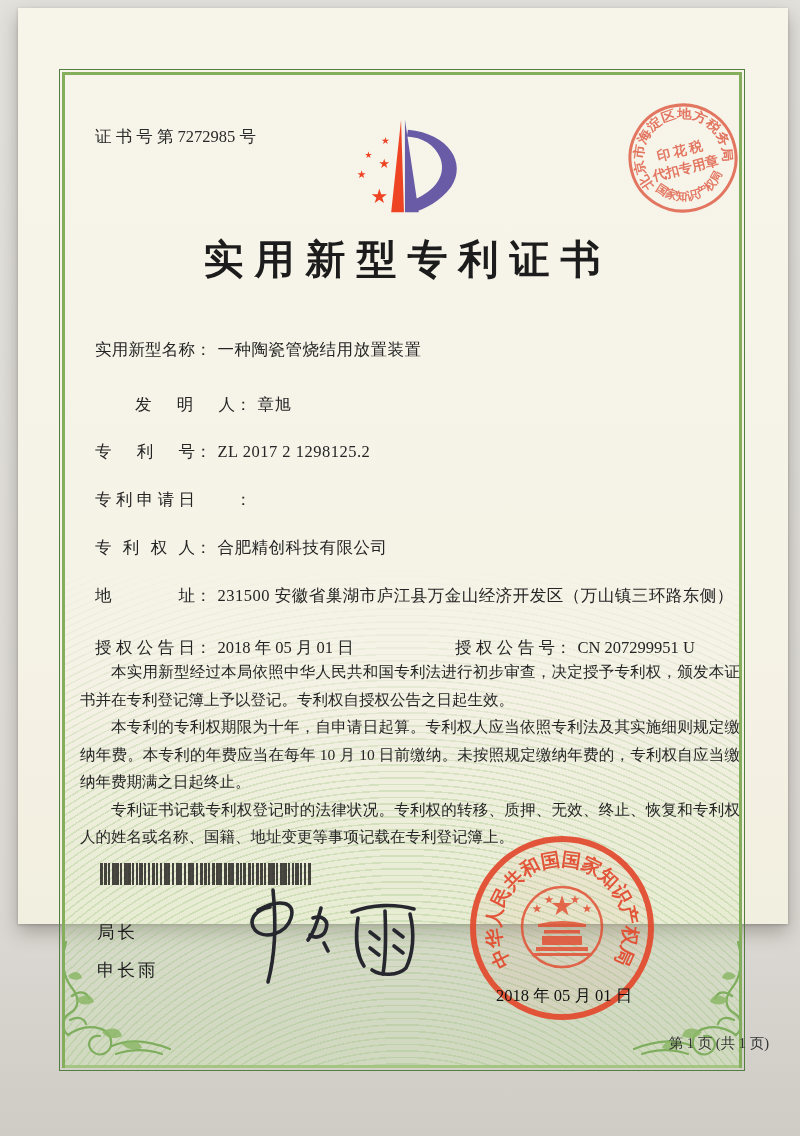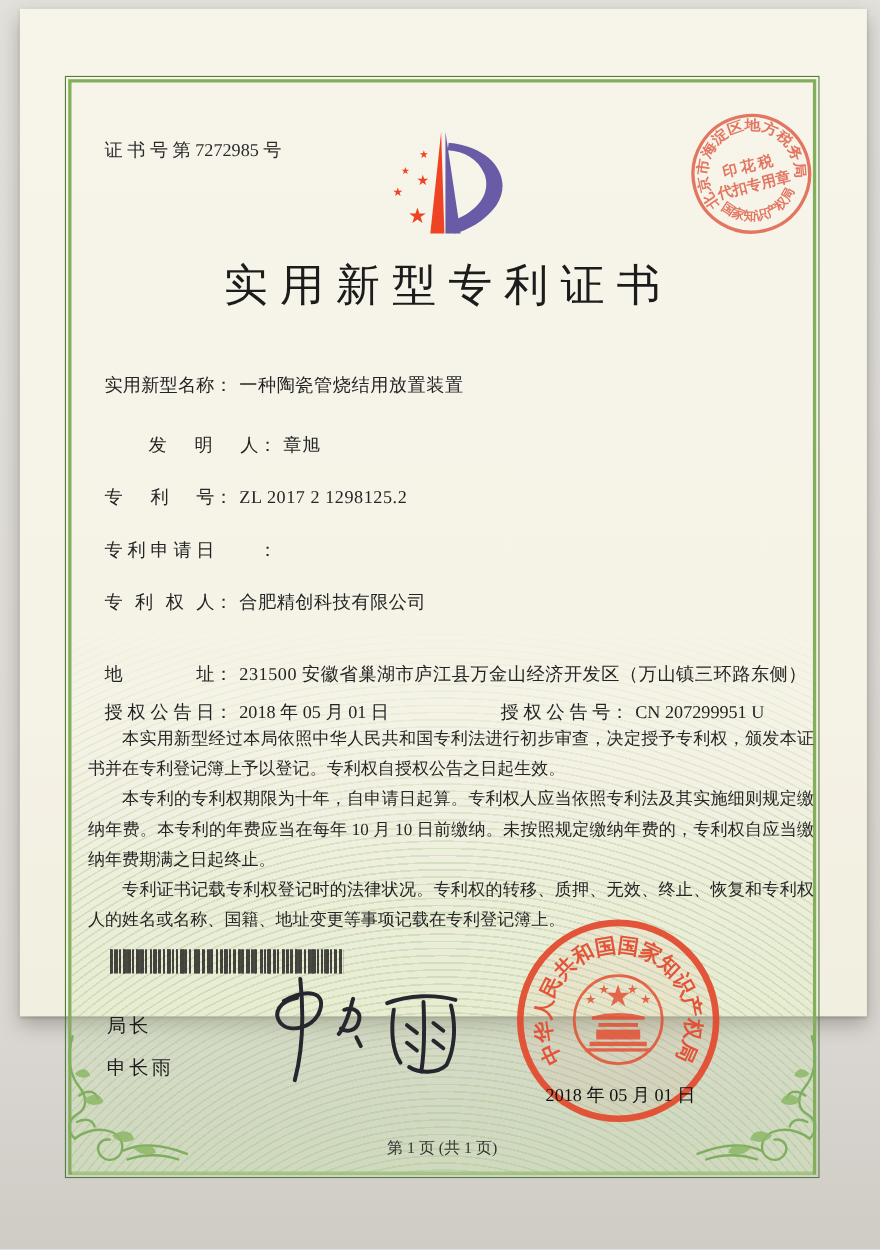--- a/index.html
+++ b/index.html
@@ -24,49 +24,49 @@
       repeating-radial-gradient(circle at 50% 150%, rgba(150,190,120,.30) 0 1.5px, rgba(150,190,120,0) 1.5px 6.5px),
       linear-gradient(to top, rgba(205,228,178,.45), rgba(205,228,178,0) 75%);
     -webkit-mask-image:linear-gradient(to top,#000 55%,transparent 100%);
     mask-image:linear-gradient(to top,#000 55%,transparent 100%);
     pointer-events:none;
   }
   .cert-number{position:absolute;left:77px;top:118px;font-size:16.5px;color:#2a2a2a;}
   .logo{position:absolute;left:310px;top:106px;width:150px;height:118px;}
   .title{
     position:absolute;left:44px;top:224px;width:680px;text-align:center;
-    font-size:40px;font-weight:normal;letter-spacing:11px;color:#1c1c1c;text-indent:11px;
+    font-size:40px;font-weight:bold;letter-spacing:11px;color:#1c1c1c;text-indent:11px;
   }
   .fields{position:absolute;left:77px;top:0;width:648px;font-size:16.5px;color:#242424;}
   .field{position:absolute;display:flex;width:648px;line-height:25px;}
   .flabel{display:inline-block;width:100px;text-align:justify;text-align-last:justify;flex:none;}
   .fcolon{flex:none;margin-right:6px;}
   .fvalue{flex:1;letter-spacing:.5px;}
   .f-name{top:329px;} .f-inventor{top:384px;margin-left:40px;} .f-patno{top:431px;}
-  .f-appdate{top:479px;gap:40px;} .f-patentee{top:527px;} .f-address{top:592px;}
+  .f-appdate{top:479px;gap:40px;} .f-patentee{top:527px;} .f-address{top:575px;}
   .f-grant{top:627px;display:block;}
   .pair2{position:absolute;left:360px;top:0;display:inline-flex;}
   .pair1{display:inline-flex;width:340px;}
   .f-grant .flabel{width:100px;}
   .body-text{position:absolute;left:62px;top:650px;width:660px;font-size:15.5px;line-height:27.5px;color:#262626;}
   .body-text p{margin:0;text-indent:2em;text-align:justify;}
   .barcode{
     position:absolute;left:82px;top:855px;width:212px;height:22px;opacity:.88;
     background:
       repeating-linear-gradient(90deg,#2e2c2a 0 2px,transparent 2px 4px),
       repeating-linear-gradient(90deg,#2e2c2a 0 1px,transparent 1px 6px),
       repeating-linear-gradient(90deg,#35322f 0 3px,transparent 3px 13px);
   }
   .officer-title{position:absolute;left:79px;top:912px;font-size:17.5px;letter-spacing:3px;color:#1e1e1e;}
   .officer-name{position:absolute;left:79px;top:950px;font-size:17.5px;letter-spacing:3px;color:#1e1e1e;}
   .signature{position:absolute;left:200px;top:872px;width:230px;height:115px;z-index:6;}
   .seal{position:absolute;left:444px;top:820px;width:200px;height:200px;z-index:4;opacity:.92;}
   .seal-date{position:absolute;left:478px;top:977px;font-size:16.5px;color:#111;z-index:7;}
   .tax-stamp{position:absolute;left:585px;top:70px;width:160px;height:160px;opacity:.9;z-index:4;}
-  .footer{position:absolute;left:44px;top:1026px;width:680px;text-align:center;font-size:14.5px;color:#333;z-index:5;}
+  .footer{position:absolute;left:44px;top:1026px;width:680px;text-align:right;font-size:14.5px;color:#333;z-index:5;padding-left:27px;}
   .ornament{position:absolute;width:122px;height:136px;z-index:3;}
   .orn-left{left:38px;top:928px;}
   .orn-right{left:608px;top:928px;transform:scaleX(-1);}
   .seal text,.tax-stamp text{font-family:"Liberation Serif","DejaVu Serif",serif;font-weight:bold;}
   .logo text{font-family:"DejaVu Sans",sans-serif;}
 </style>
 </head>
 <body>
 
 <div class="paper">

